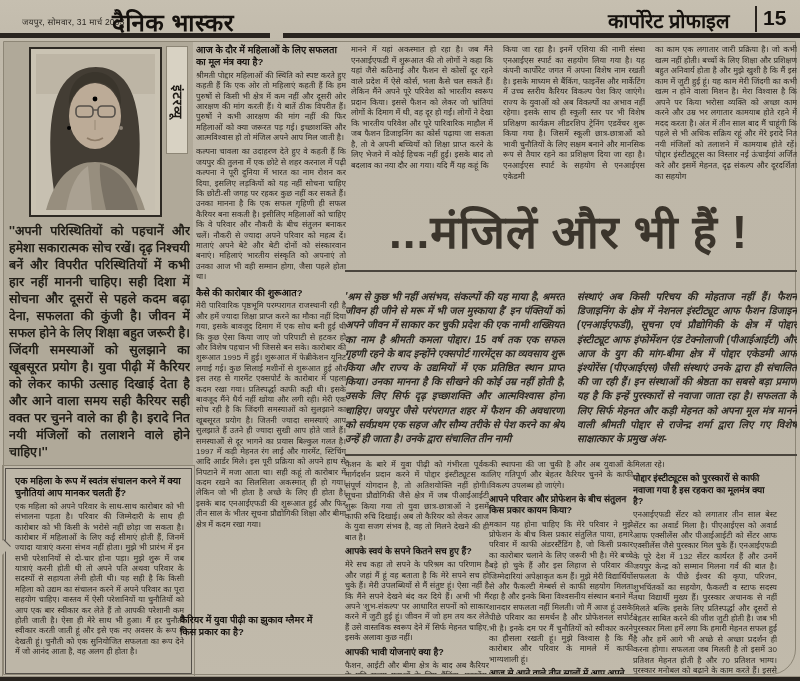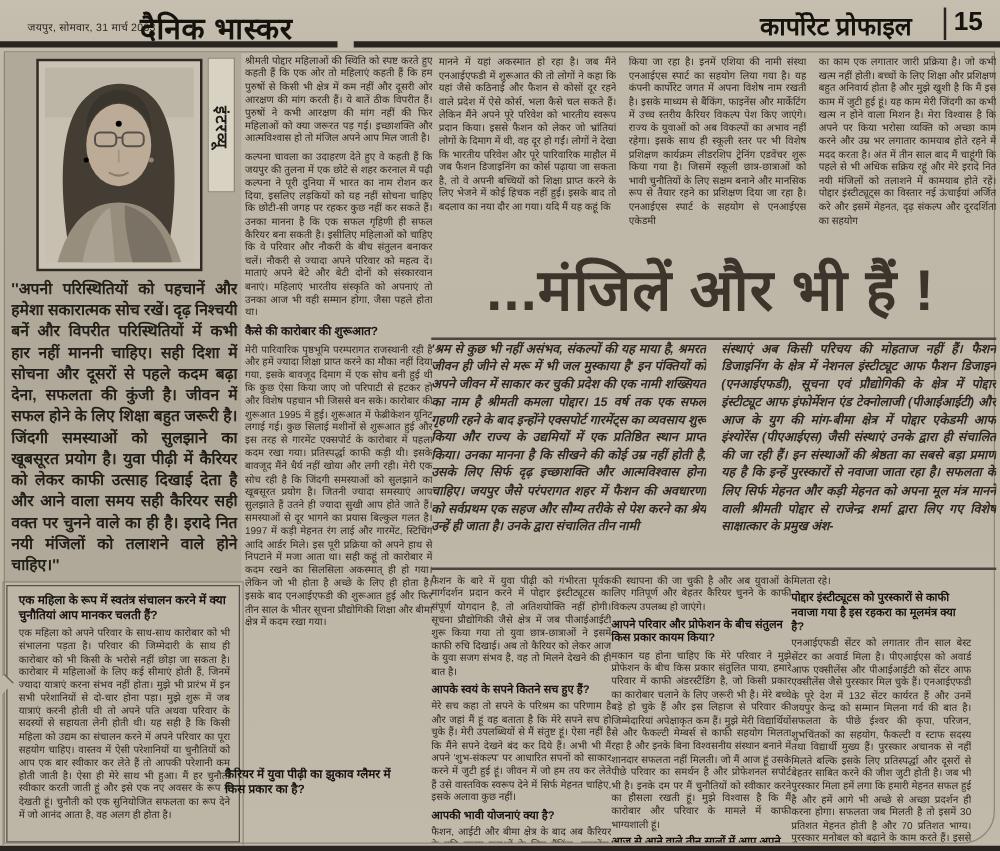--- a/index.html
+++ b/index.html
@@ -53,21 +53,21 @@
   .topcols { position:absolute; left:351px; top:45px; width:446px; height:148px;
     display:flex; gap:10px; overflow:hidden;justify-content:center; }
   .topcols .tc { width:142px; height:148px; overflow:hidden; font-size:8px; line-height:1.32; text-align:justify; }
   
   .headline { position:absolute; left:340px; top:194px; width:457px; height:72px;
     display:flex; align-items:center; justify-content:center;
     font-size:46px; font-weight:bold; color:#3b352c; letter-spacing:1px;
     transform-origin:center; white-space:nowrap; }
   
   .intro { position:absolute; left:345px; top:270px; width:452px; height:186px;
-    border-top:2px solid #4a453d; border-bottom:2px solid #4a453d; padding-top:1px;
+    border-top:2px solid #4a453d; border-bottom:2px solid #4a453d; padding-top:18px;
     display:flex; gap:12px; overflow:hidden; }
   .intro .ic { width:220px; height:172px; overflow:hidden;
     font-size:10px; font-weight:bold; font-style:italic; line-height:1.42; text-align:justify; color:#2e2a23; }
   
   .botcols { position:absolute; left:345px; top:460px; width:452px; height:214px;
     display:flex; overflow:hidden; }
   .botcols .bc { width:144px; height:214px; overflow:hidden; }
   .botcols .a { margin-bottom:3px; }
   .botcols .q { font-size:9px; }
 </style>
@@ -122,20 +122,21 @@
 
   <div class="pull-quote">''अपनी परिस्थितियों को पहचानें और हमेशा सकारात्मक सोच रखें। दृढ़ निश्चयी बनें और विपरीत परिस्थितियों में कभी हार नहीं माननी चाहिए। सही दिशा में सोचना और दूसरों से पहले कदम बढ़ा देना, सफलता की कुंजी है। जीवन में सफल होने के लिए शिक्षा बहुत जरूरी है। जिंदगी समस्याओं को सुलझाने का खूबसूरत प्रयोग है। युवा पीढ़ी में कैरियर को लेकर काफी उत्साह दिखाई देता है और आने वाला समय सही कैरियर सही वक्त पर चुनने वाले का ही है। इरादे नित नयी मंजिलों को तलाशने वाले होने चाहिए।''</div>
 
   <div class="left-box">
     <div class="q">एक महिला के रूप में स्वतंत्र संचालन करने में क्या चुनौतियां आप मानकर चलती हैं?</div>
     <div class="a">एक महिला को अपने परिवार के साथ-साथ कारोबार को भी संभालना पड़ता है। परिवार की जिम्मेदारी के साथ ही कारोबार को भी किसी के भरोसे नहीं छोड़ा जा सकता है। कारोबार में महिलाओं के लिए कई सीमाएं होती हैं, जिनमें ज्यादा यात्राएं करना संभव नहीं होता। मुझे भी प्रारंभ में इन सभी परेशानियों से दो-चार होना पड़ा। मुझे शुरू में जब यात्राएं करनी होती थी तो अपने पति अथवा परिवार के सदस्यों से सहायता लेनी होती थी। यह सही है कि किसी महिला को उद्यम का संचालन करने में अपने परिवार का पूरा सहयोग चाहिए। वास्तव में ऐसी परेशानियों या चुनौतियों को आप एक बार स्वीकार कर लेते हैं तो आपकी परेशानी कम होती जाती है। ऐसा ही मेरे साथ भी हुआ। मैं हर चुनौती स्वीकार करती जाती हूं और इसे एक नए अवसर के रूप में देखती हूं। चुनौती को एक सुनियोजित सफलता का रूप देने में जो आनंद आता है, वह अलग ही होता है।</div>
   </div>
   <div class="left-box-notch"></div>
 
   <div class="col2">
+    <div class="q">आज के दौर में महिलाओं के लिए सफलता का मूल मंत्र क्या है?</div>
     <div class="a">श्रीमती पोद्दार महिलाओं की स्थिति को स्पष्ट करते हुए कहती हैं कि एक ओर तो महिलाएं कहती हैं कि हम पुरुषों से किसी भी क्षेत्र में कम नहीं और दूसरी ओर आरक्षण की मांग करती हैं। ये बातें ठीक विपरीत हैं। पुरुषों ने कभी आरक्षण की मांग नहीं की फिर महिलाओं को क्या जरूरत पड़ गई। इच्छाशक्ति और आत्मविश्वास हो तो मंजिल अपने आप मिल जाती है।</div>
     <div class="a">कल्पना चावला का उदाहरण देते हुए वे कहती हैं कि जयपुर की तुलना में एक छोटे से शहर करनाल में पढ़ी कल्पना ने पूरी दुनिया में भारत का नाम रोशन कर दिया, इसलिए लड़कियों को यह नहीं सोचना चाहिए कि छोटी-सी जगह पर रहकर कुछ नहीं कर सकते हैं। उनका मानना है कि एक सफल गृहिणी ही सफल कैरियर बना सकती है। इसीलिए महिलाओं को चाहिए कि वे परिवार और नौकरी के बीच संतुलन बनाकर चलें। नौकरी से ज्यादा अपने परिवार को महत्व दें। माताएं अपने बेटे और बेटी दोनों को संस्कारवान बनाएं। महिलाएं भारतीय संस्कृति को अपनाएं तो उनका आज भी वही सम्मान होगा, जैसा पहले होता था।</div>
     <div class="q">कैसे की कारोबार की शुरूआत?</div>
     <div class="a">मेरी पारिवारिक पृष्ठभूमि परम्परागत राजस्थानी रही है और हमें ज्यादा शिक्षा प्राप्त करने का मौका नहीं दिया गया, इसके बावजूद दिमाग में एक सोच बनी हुई थी कि कुछ ऐसा किया जाए जो परिपाटी से हटकर हो और विशेष पहचान भी जिससे बन सके। कारोबार की शुरूआत 1995 में हुई। शुरूआत में फेब्रीकेशन यूनिट लगाई गई। कुछ सिलाई मशीनों से शुरूआत हुई और इस तरह से गारमेंट एक्सपोर्ट के कारोबार में पहला कदम रखा गया। प्रतिस्पर्द्धा काफी कड़ी थी। इसके बावजूद मैंने धैर्य नहीं खोया और लगी रही। मेरी एक सोच रही है कि जिंदगी समस्याओं को सुलझाने का खूबसूरत प्रयोग है। जितनी ज्यादा समस्याएं आप सुलझाते हैं उतने ही ज्यादा सुखी आप होते जाते हैं। समस्याओं से दूर भागने का प्रयास बिल्कुल गलत है। 1997 में कड़ी मेहनत रंग लाई और गारमेंट, स्टिचिंग आदि आर्डर मिले। इस पूरी प्रक्रिया को अपने हाथ से निपटाने में मजा आता था। सही कहूं तो कारोबार में कदम रखने का सिलसिला अकस्मात् ही हो गया। लेकिन जो भी होता है अच्छे के लिए ही होता है। इसके बाद एनआईएफडी की शुरूआत हुई और फिर तीन साल के भीतर सूचना प्रौद्योगिकी शिक्षा और बीमा क्षेत्र में कदम रखा गया।</div>
   </div>
   <div class="col2-tail">
     <div class="q">कैरियर में युवा पीढ़ी का झुकाव ग्लैमर में किस प्रकार का है?</div>
   </div>
 
   <div class="topcols">

